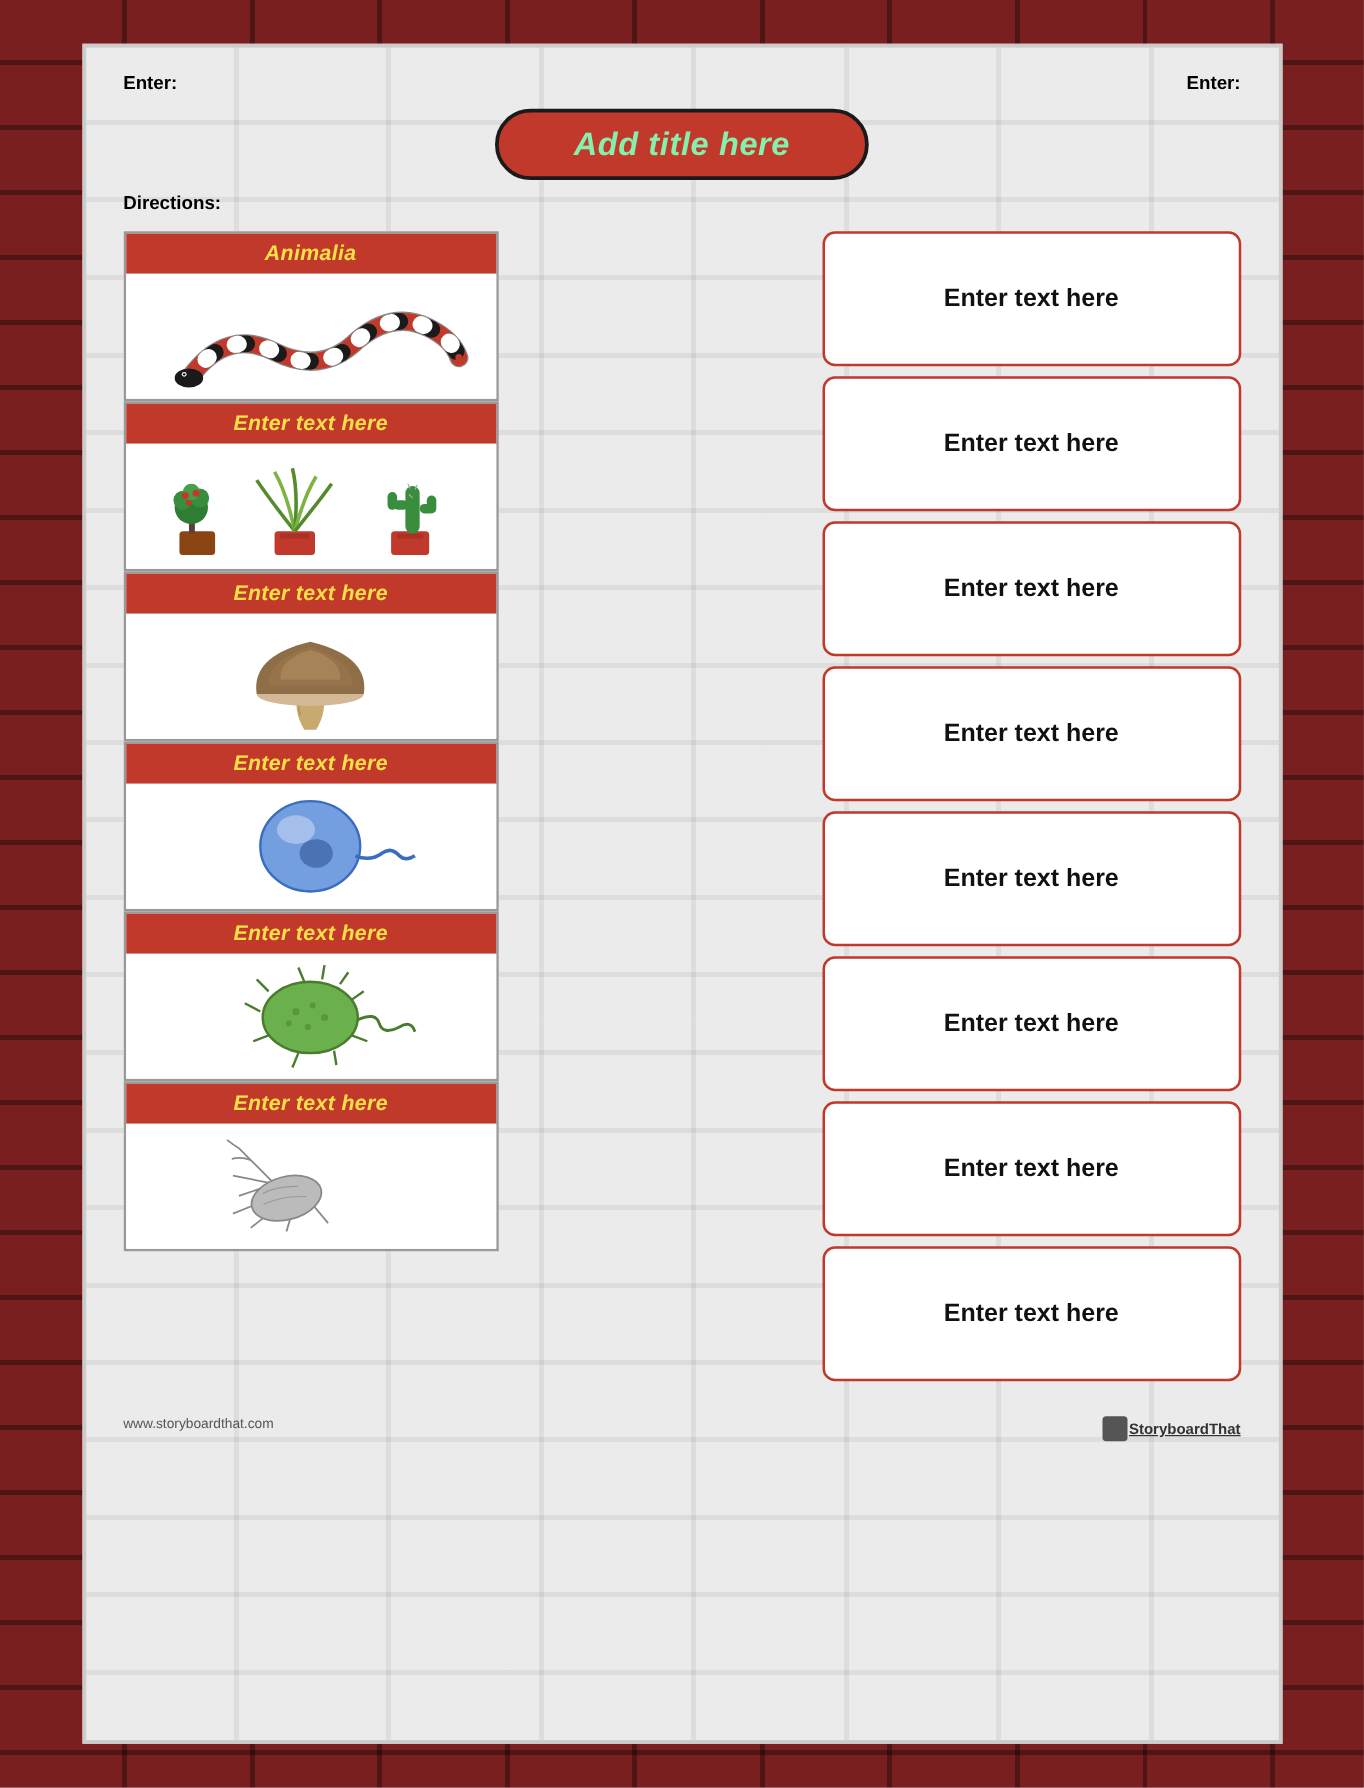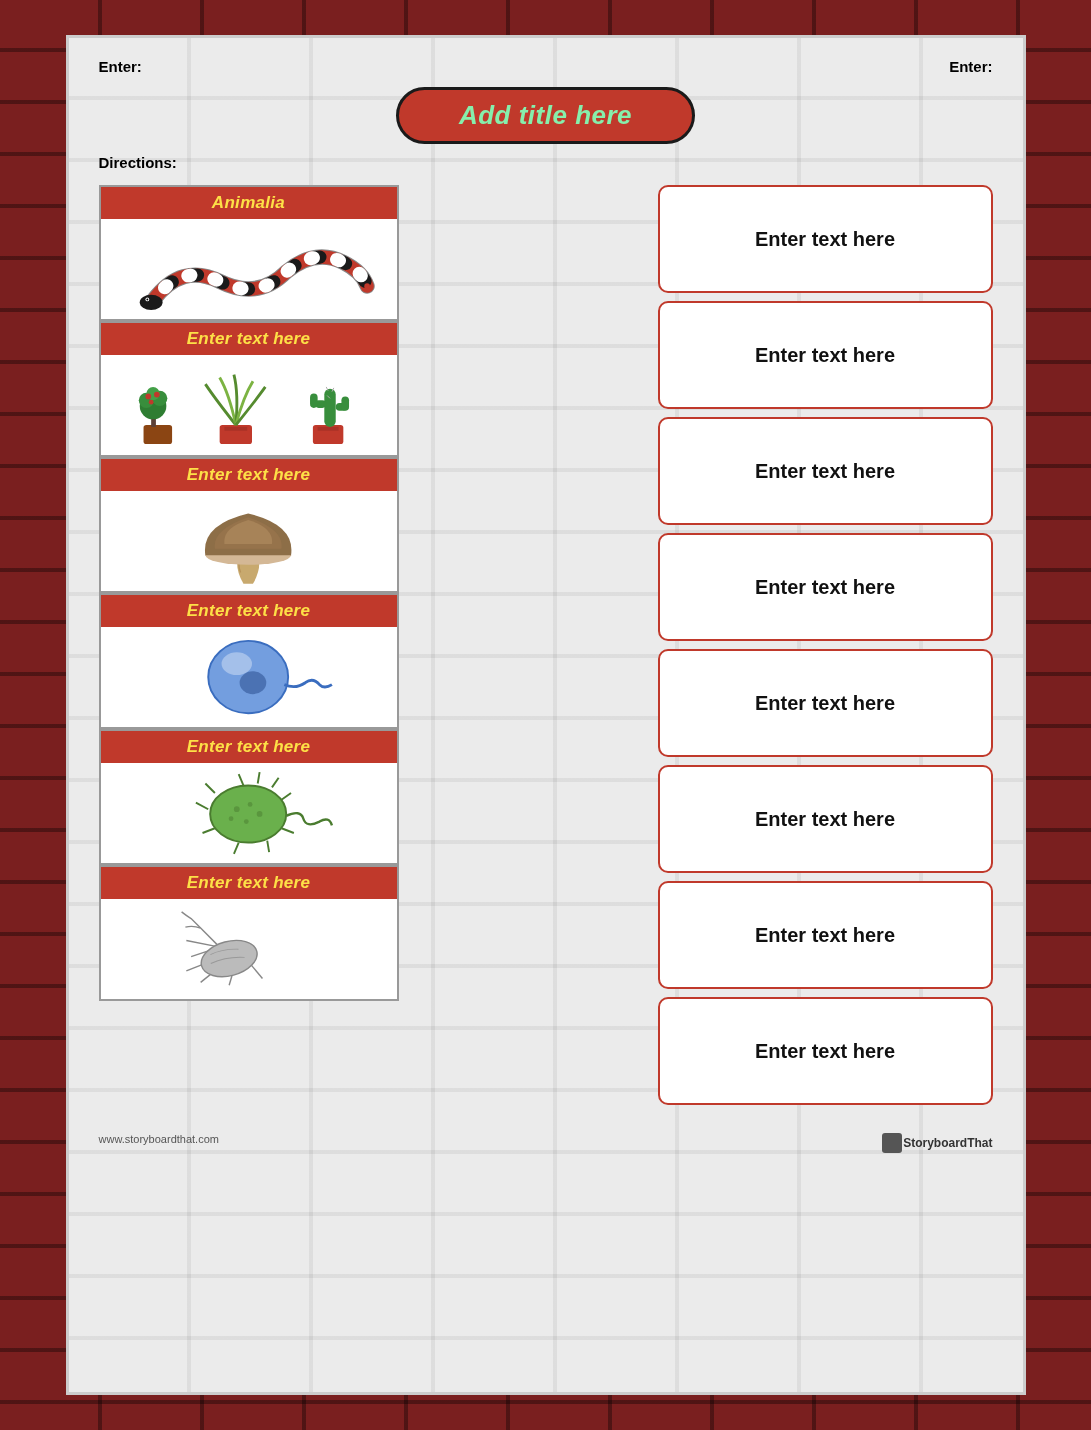--- a/index.html
+++ b/index.html
@@ -183,20 +183,21 @@
       color: #555;
     }
 
     .footer-logo {
       display: flex;
       align-items: center;
       gap: 1px;
       font-size: 12px;
       font-weight: bold;
       color: #333;
+      text-decoration: underline;
     }
 
     .logo-icon {
       width: 20px;
       height: 20px;
       background: #555;
       border-radius: 3px;
     }
   </style>
 </head>

